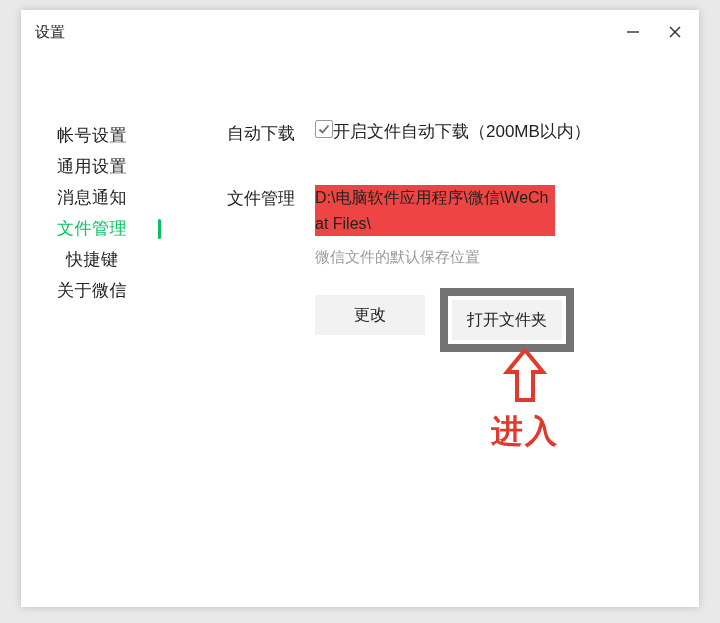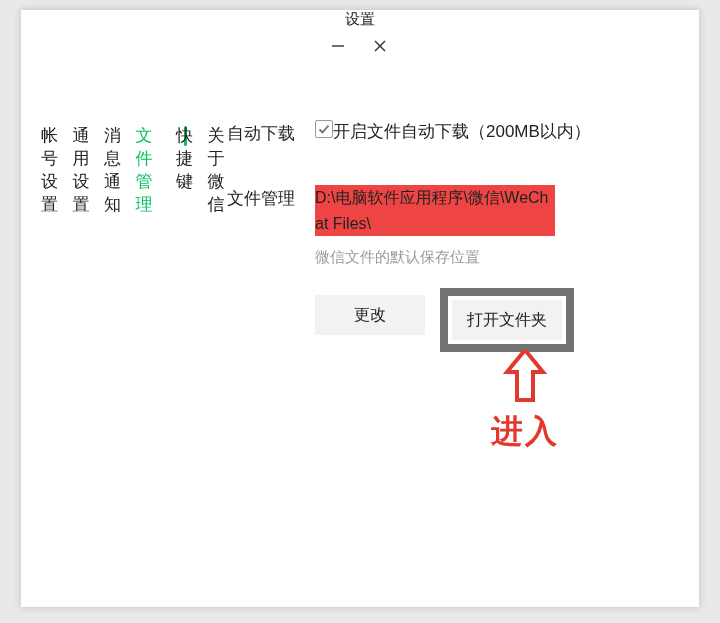--- a/index.html
+++ b/index.html
@@ -18,21 +18,20 @@
     width: 678px; height: 597px;
     background: #ffffff;
     box-shadow: 0 0 8px rgba(0,0,0,0.18);
   }
   .titlebar {
     height: 44px;
     display: flex;
     align-items: center;
     justify-content: space-between;
     padding: 0 14px 0 14px;
-    flex-direction: column;
   }
   .titlebar .title {
     font-size: 15px;
     color: #222;
   }
   .winbtns {
     display: flex;
     gap: 26px;
     align-items: center;
     color: #333;
@@ -44,24 +43,23 @@
     cursor: pointer;
   }
   .winbtn svg { display:block; }
   .body {
     display: flex;
     padding-top: 66px;
   }
   .sidebar {
     width: 150px;
     display: flex;
-    flex-direction: row;
-    gap: 14px;
+    flex-direction: column;
     align-items: flex-start;
-    padding-left: 20px;
+    padding-left: 36px;
   }
   .sidebar-item {
     position: relative;
     font-size: 17px;
     color: #222;
     padding: 4px 0;
     cursor: pointer;
     letter-spacing: 0.5px;
   }
   .sidebar-item.short { margin-left: 9px; }

